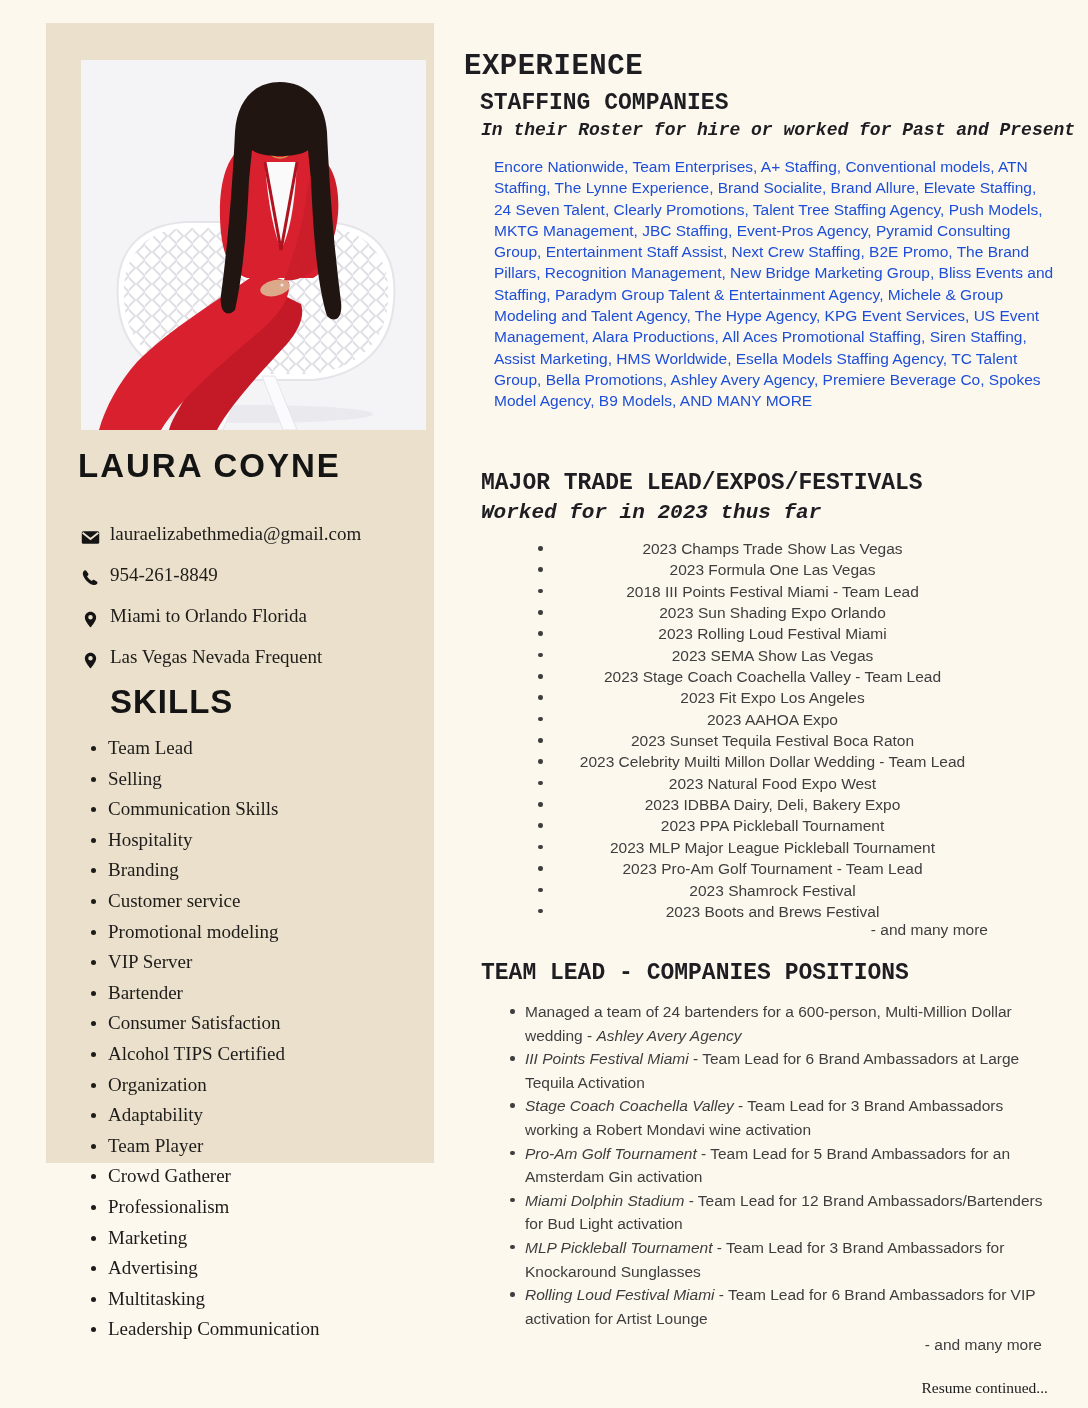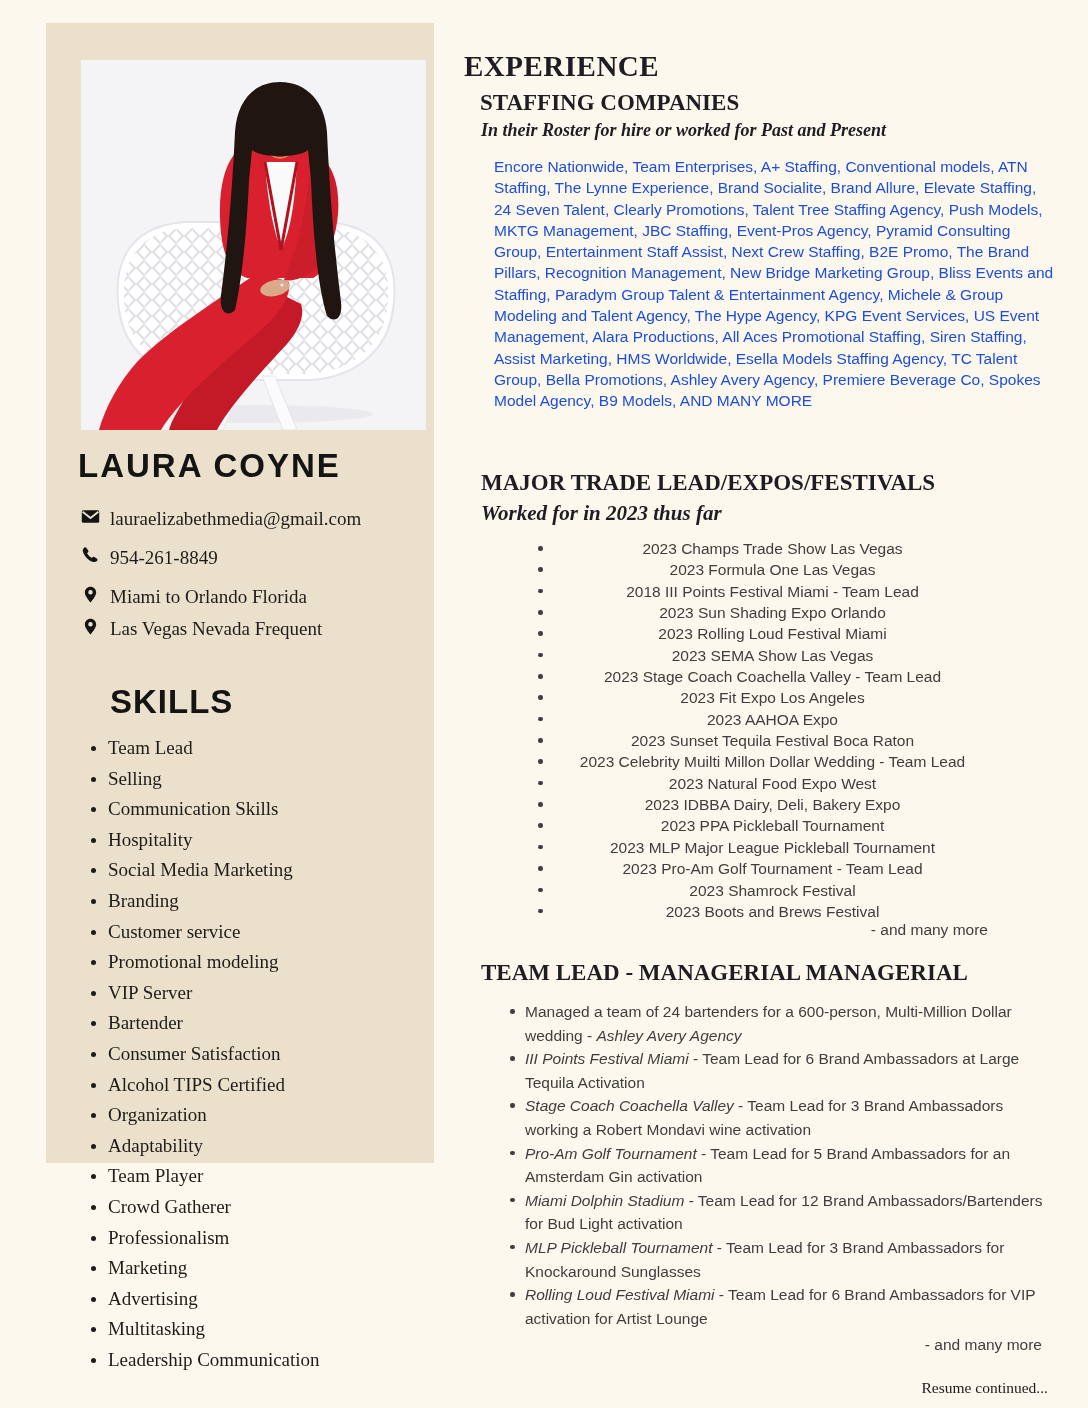--- a/index.html
+++ b/index.html
@@ -19,21 +19,21 @@
   .photo {
     position:absolute; left:35px; top:37px; width:345px; height:370px;
     background:#f4f4f7; overflow:hidden;
   }
   .photo svg { display:block; width:100%; height:100%; }
   .name {
     position:absolute; left:32px; top:424px; width:330px;
     font-size:33px; font-weight:700; letter-spacing:2px; color:#141414;
   }
   .contact { position:absolute; left:34px; top:483px; width:330px; }
-  .contact-row { display:flex; align-items:flex-start; margin-bottom:13px; }
+  .contact-row { display:flex; align-items:flex-end; margin-bottom:13px;margin-top:15px; }
   .contact-row.tight { margin-bottom:6px; }
   .contact-icon { width:20px; height:20px; flex:0 0 20px; margin-right:10px; display:flex; align-items:center; justify-content:center; }
   .contact-text {
     font-family:"Liberation Serif", serif; font-size:19px; color:#1e1c1a;
     line-height:26px; white-space:nowrap;
   }
   .skills-title {
     position:absolute; left:32px; top:660px;
     font-size:33px; font-weight:700; letter-spacing:1px; color:#141414;margin-left:32px;
   }
@@ -41,21 +41,21 @@
     position:absolute; left:44px; top:710px; width:320px;
     list-style:none;
     font-family:"Liberation Serif", serif; font-size:19px; color:#1e1c1a;
   }
   .skills-list li { position:relative; padding-left:18px; line-height:30.6px; }
   .skills-list li::before {
     content:""; position:absolute; left:1px; top:13px;
     width:5px; height:5px; border-radius:50%; background:#1e1c1a;
   }
   
-  .h-serif { font-family:Liberation Serif, serif; font-weight:700; color:#1d1d22; }
+  .h-serif { font-family:Liberation Mono, monospace; font-weight:700; color:#1d1d22; }
   .experience-title { position:absolute; left:464px; top:50px; font-size:29px; letter-spacing:0.5px; }
   .staffing-title   { position:absolute; left:480px; top:90px;  font-size:23px; }
   .staffing-subtitle{ position:absolute; left:481px; top:120px; font-size:18px; font-style:italic; }
   .staffing-body {
     position:absolute; left:494px; top:156px; width:560px;
     font-size:15.5px; line-height:21.3px; color:#1d4ed8;
   }
   .trade-title    { position:absolute; left:481px; top:470px; font-size:23px; }
   .trade-subtitle { position:absolute; left:481px; top:501px; font-size:21px; font-style:italic; }
   .trade-list {
@@ -170,21 +170,20 @@
       <span class="contact-text">Las Vegas Nevada Frequent</span>
     </div>
   </div>
 
   <div class="skills-title">SKILLS</div>
   <ul class="skills-list">
       <li>Team Lead</li>
       <li>Selling</li>
       <li>Communication Skills</li>
       <li>Hospitality</li>
-      <li>Social Media Marketing</li>
       <li>Branding</li>
       <li>Customer service</li>
       <li>Promotional modeling</li>
       <li>VIP Server</li>
       <li>Bartender</li>
       <li>Consumer Satisfaction</li>
       <li>Alcohol TIPS Certified</li>
       <li>Organization</li>
       <li>Adaptability</li>
       <li>Team Player</li>
@@ -220,21 +219,21 @@
     <li>2023 Natural Food Expo West</li>
     <li>2023 IDBBA Dairy, Deli, Bakery Expo</li>
     <li>2023 PPA Pickleball Tournament</li>
     <li>2023 MLP Major League Pickleball Tournament</li>
     <li>2023 Pro-Am Golf Tournament - Team Lead</li>
     <li>2023 Shamrock Festival</li>
     <li>2023 Boots and Brews Festival</li>
   </ul>
 <div class="more-1">- and many more</div>
 
-<div class="lead-title h-serif">TEAM LEAD - MANAGERIAL MANAGERIAL</div>
+<div class="lead-title h-serif">TEAM LEAD - COMPANIES POSITIONS</div>
 <ul class="lead-list">
     <li><span>Managed a team of 24 bartenders for a 600-person, Multi-Million Dollar wedding - </span><em>Ashley Avery Agency</em><span></span></li>
     <li><span></span><em>III Points Festival Miami</em><span> - Team Lead for 6 Brand Ambassadors at Large Tequila Activation</span></li>
     <li><span></span><em>Stage Coach Coachella Valley</em><span> - Team Lead for 3 Brand Ambassadors working a Robert Mondavi wine activation</span></li>
     <li><span></span><em>Pro-Am Golf Tournament</em><span> - Team Lead for 5 Brand Ambassadors for an Amsterdam Gin activation</span></li>
     <li><span></span><em>Miami Dolphin Stadium</em><span> - Team Lead for 12 Brand Ambassadors/Bartenders for Bud Light activation</span></li>
     <li><span></span><em>MLP Pickleball Tournament</em><span> - Team Lead for 3 Brand Ambassadors for Knockaround Sunglasses</span></li>
     <li><span></span><em>Rolling Loud Festival Miami</em><span> - Team Lead for 6 Brand Ambassadors for VIP activation for Artist Lounge</span></li>
   </ul>
 <div class="more-2">- and many more</div>

